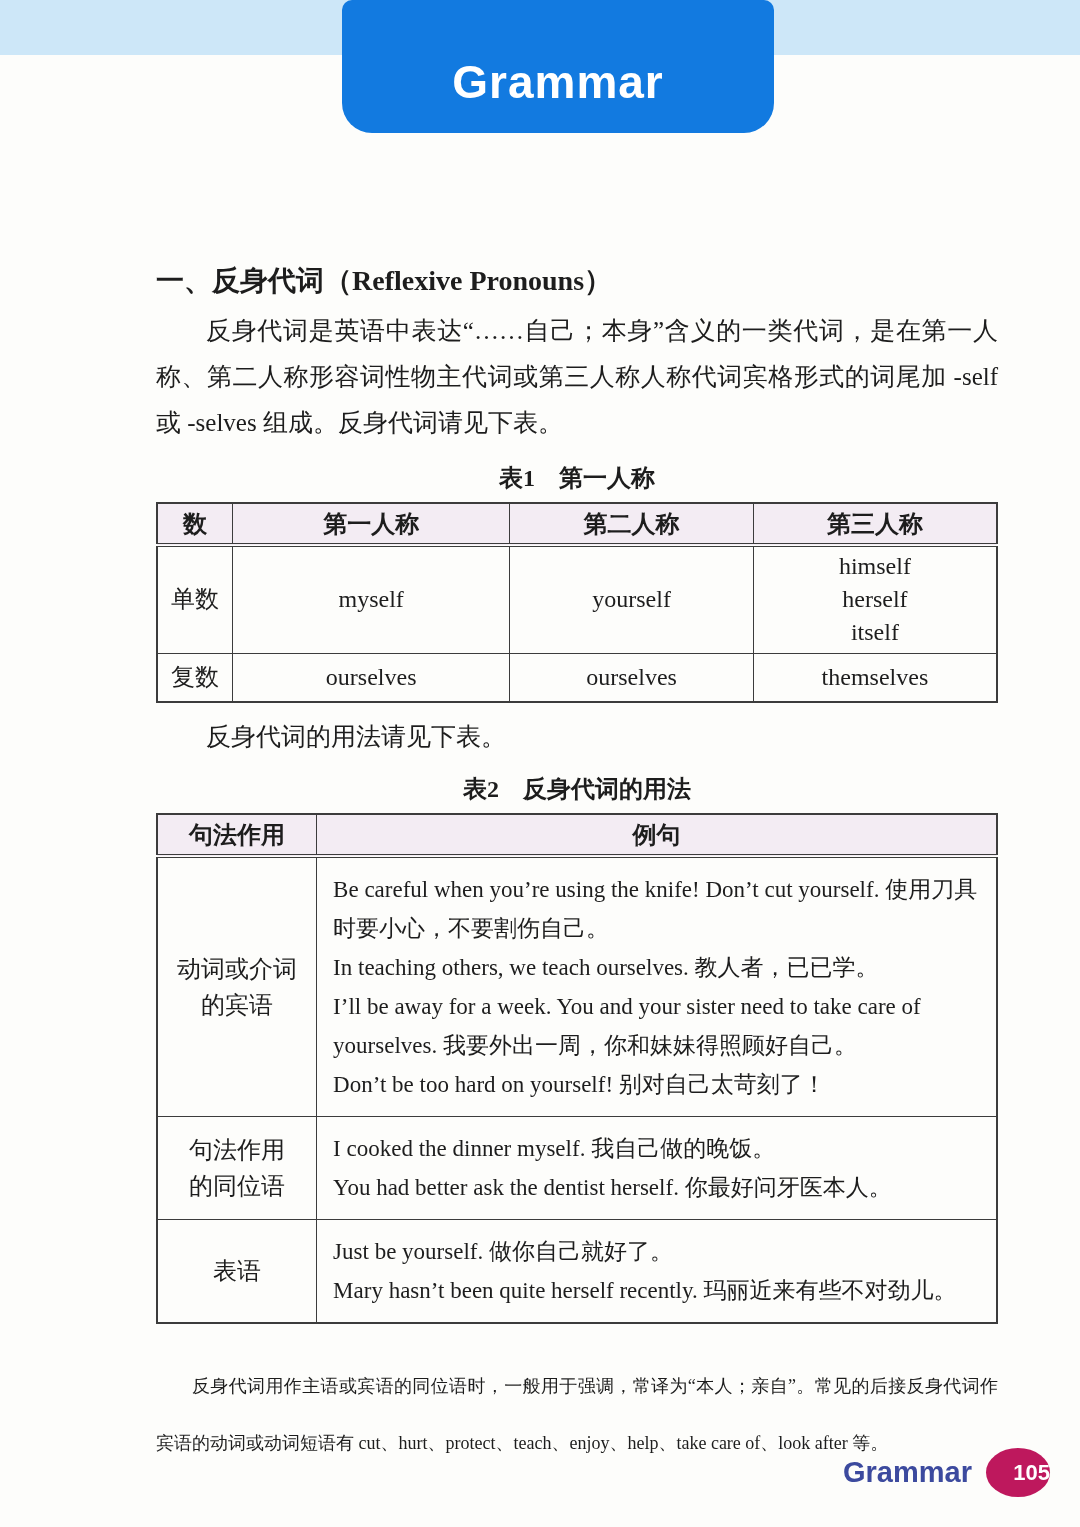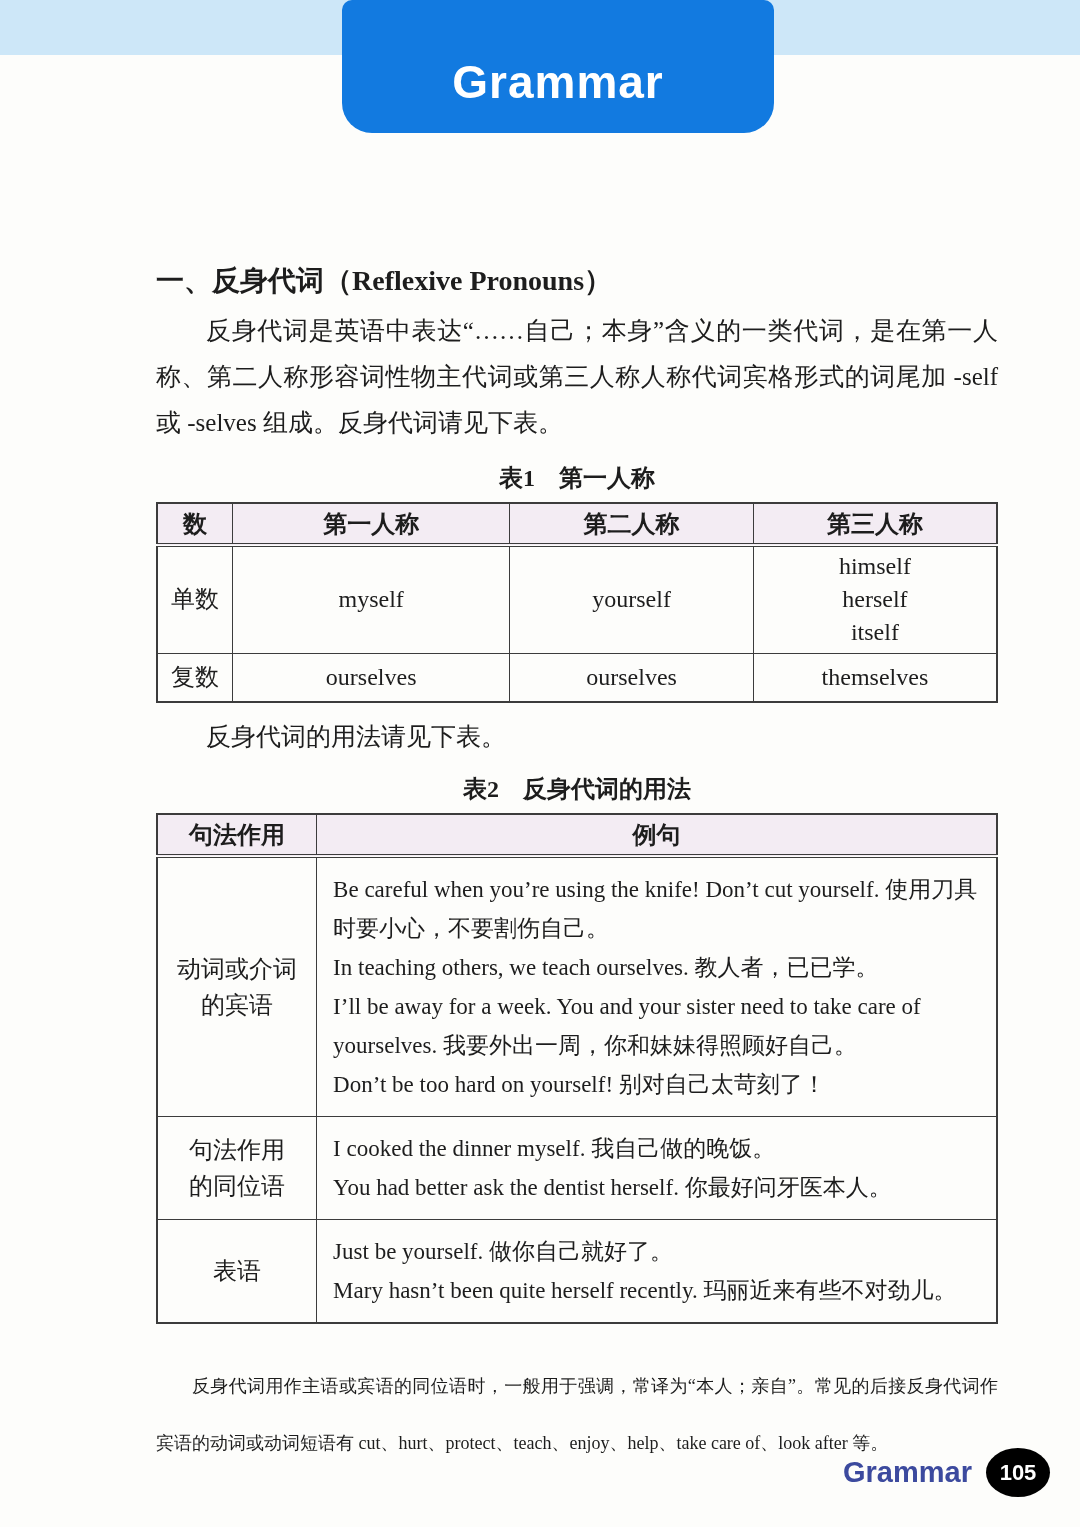--- a/index.html
+++ b/index.html
@@ -47,22 +47,22 @@
   #table2 tbody tr.row-predicative td { height:90px; }
   .closing-para {
     font-size:18px; line-height:57px; text-align:justify; text-indent:2em; margin:34px 0 0 0;
   }
   
   .footer { position:absolute; top:1448px; right:30px; display:flex; align-items:center; gap:14px; }
   .footer-label {
     font-family:"Liberation Sans", sans-serif; font-weight:bold; font-size:29px; color:#3c4a9e;
   }
   .page-badge {
-    width:64px; height:49px; background:#000000; border-radius:50%;
-    display:flex; align-items:center; justify-content:center;
+    width:64px; height:49px; background:#be185d; border-radius:50%;
+    display:flex; align-items:center; justify-content:flex-end;
   }
   .page-badge span {
     color:#ffffff; font-family:"Liberation Sans", sans-serif; font-size:22px; font-weight:bold;
   }
 </style>
 </head>
 <body>
 
 <div class="page">
 

